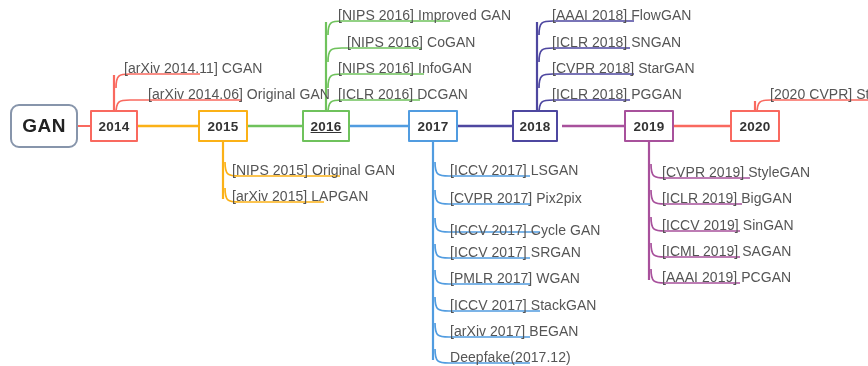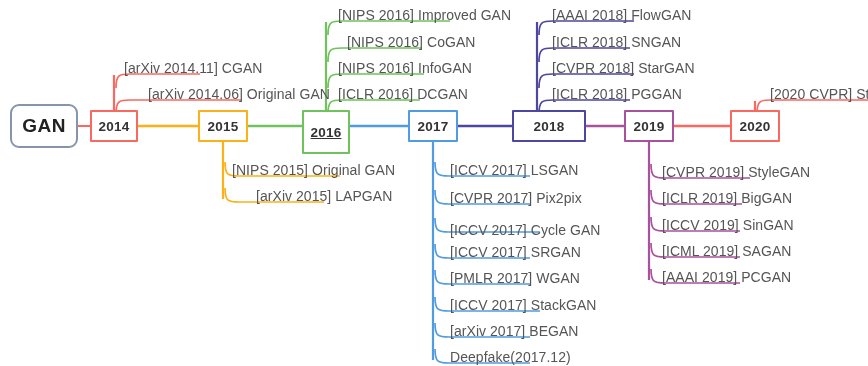--- a/index.html
+++ b/index.html
@@ -101,39 +101,39 @@
     </svg>
 <div class="node root" style="left: 10px; top: 104px; width: 68px; height: 44px; border-color: rgb(135, 149, 171);">
       <span>GAN</span>
     </div>
     <div class="node" style="left: 90px; top: 110px; width: 48px; height: 32px; border-color: rgb(249, 105, 95);">
       <span>2014</span>
     </div>
     <div class="node" style="left: 198px; top: 110px; width: 50px; height: 32px; border-color: rgb(251, 177, 23);">
       <span>2015</span>
     </div>
-    <div class="node" style="left: 302px; top: 110px; width: 48px; height: 44px; border-color: rgb(111, 194, 92); text-decoration: underline;">
+    <div class="node" style="left: 302px; top: 110px; width: 48px; height: 32px; border-color: rgb(111, 194, 92); text-decoration: underline;">
       <span>2016</span>
     </div>
     <div class="node" style="left: 408px; top: 110px; width: 50px; height: 32px; border-color: rgb(81, 156, 224);">
       <span>2017</span>
     </div>
-    <div class="node" style="left: 512px; top: 110px; width: 74px; height: 32px; border-color: rgb(78, 71, 160);">
+    <div class="node" style="left: 512px; top: 110px; width: 46px; height: 32px; border-color: rgb(78, 71, 160);">
       <span>2018</span>
     </div>
     <div class="node" style="left: 624px; top: 110px; width: 50px; height: 32px; border-color: rgb(168, 81, 156);">
       <span>2019</span>
     </div>
     <div class="node" style="left: 730px; top: 110px; width: 50px; height: 32px; border-color: rgb(249, 105, 95);">
       <span>2020</span>
     </div>
     <div class="leaf" style="left: 124px; top: 62px;">[arXiv 2014.11] CGAN</div>
     <div class="leaf" style="left: 124px; top: 88px; margin-left: 24px;">[arXiv 2014.06] Original GAN</div>
     <div class="leaf" style="left: 232px; top: 164px;">[NIPS 2015] Original GAN</div>
-    <div class="leaf" style="left: 232px; top: 190px; margin-left: 24px;">[arXiv 2015] LAPGAN</div>
+    <div class="leaf" style="left: 232px; top: 190px;">[arXiv 2015] LAPGAN</div>
     <div class="leaf" style="left: 338px; top: 9px;">[NIPS 2016] Improved GAN</div>
     <div class="leaf" style="left: 338px; top: 36px; padding-left: 9px;">[NIPS 2016] CoGAN</div>
     <div class="leaf" style="left: 338px; top: 62px;">[NIPS 2016] InfoGAN</div>
     <div class="leaf" style="left: 338px; top: 88px;">[ICLR 2016] DCGAN</div>
     <div class="leaf" style="left: 450px; top: 164px;">[ICCV 2017] LSGAN</div>
     <div class="leaf" style="left: 450px; top: 192px;">[CVPR 2017] Pix2pix</div>
     <div class="leaf" style="left: 450px; top: 224px;">[ICCV 2017] Cycle GAN</div>
     <div class="leaf" style="left: 450px; top: 246px;">[ICCV 2017] SRGAN</div>
     <div class="leaf" style="left: 450px; top: 272px;">[PMLR 2017] WGAN</div>
     <div class="leaf" style="left: 450px; top: 299px;">[ICCV 2017] StackGAN</div>

